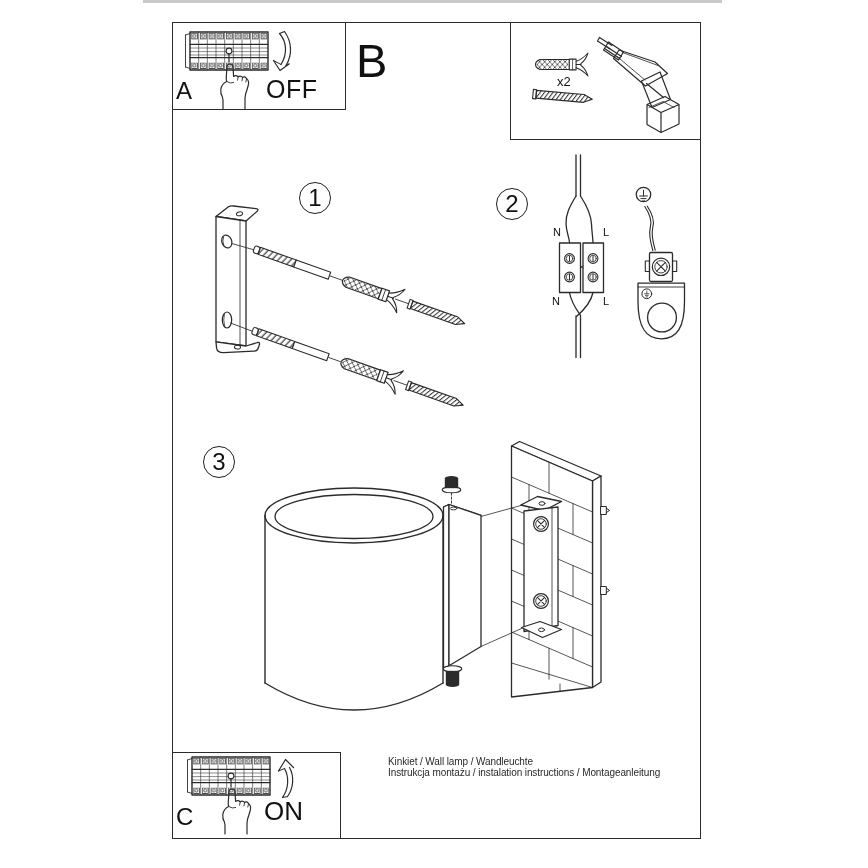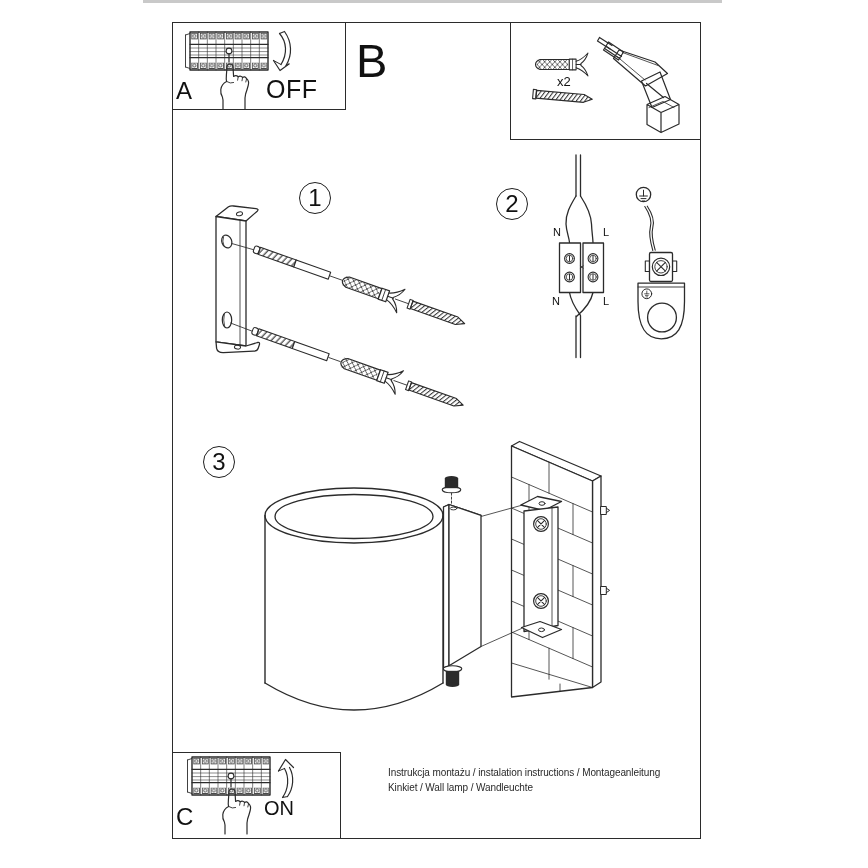--- a/index.html
+++ b/index.html
@@ -25,39 +25,39 @@
 
   <div class="box" style="left:172px;top:22px;width:174px;height:88px;background:transparent;"></div>
   <div class="box" style="left:510px;top:22px;width:191px;height:118px;background:transparent;"></div>
   <div class="box" style="left:172px;top:752px;width:169px;height:87px;background:transparent;"></div>
 
   <div class="letter" style="left:176px;top:79px;font-size:24px;">A</div>
   <div class="letter" style="left:266px;top:77px;font-size:25px;letter-spacing:0.5px;">OFF</div>
   <div class="letter" style="left:356px;top:37px;font-size:47px;">B</div>
   <div class="letter" style="left:557px;top:75px;font-size:13px;">x2</div>
   <div class="letter" style="left:176px;top:805px;font-size:24px;">C</div>
-  <div class="letter" style="left:264px;top:798px;font-size:20px;">ON</div>
+  <div class="letter" style="left:264px;top:798px;font-size:26px;">ON</div>
 
   <div class="circle-num" style="left:299px;top:182px;">
     <span>1</span>
   </div>
   <div class="circle-num" style="left:496px;top:188px;">
     <span>2</span>
   </div>
   <div class="circle-num" style="left:203px;top:446px;">
     <span>3</span>
   </div>
 
   <div class="wlabel" style="left:551px;top:227px;">N</div>
   <div class="wlabel" style="left:600px;top:227px;">L</div>
   <div class="wlabel" style="left:550px;top:296px;">N</div>
   <div class="wlabel" style="left:600px;top:296px;">L</div>
 
   <div class="footer-line" style="top:766px;">Instrukcja montażu / instalation instructions / Montageanleitung</div>
-  <div class="footer-line" style="top:781px;">Kinkiet / Wall lamp / Wandleuchte</div>
+  <div class="footer-line" style="top:755px;">Kinkiet / Wall lamp / Wandleuchte</div>
 
   <svg class="abs" style="left:0;top:0;" width="868" height="868" viewBox="0 0 868 868" xmlns="http://www.w3.org/2000/svg" xmlns:xlink="http://www.w3.org/1999/xlink">
     <defs>
       <pattern id="thr" patternUnits="userSpaceOnUse" width="4.6" height="24" patternTransform="rotate(24)">
         <line x1="2" y1="0" x2="2" y2="24" stroke="#2b2b2b" stroke-width="1.1"></line>
       </pattern>
       <pattern id="thr2" patternUnits="userSpaceOnUse" width="3.4" height="24" patternTransform="rotate(32)">
         <line x1="1.4" y1="0" x2="1.4" y2="24" stroke="#2b2b2b" stroke-width="1"></line>
       </pattern>
       <pattern id="xh" patternUnits="userSpaceOnUse" width="6" height="6">

